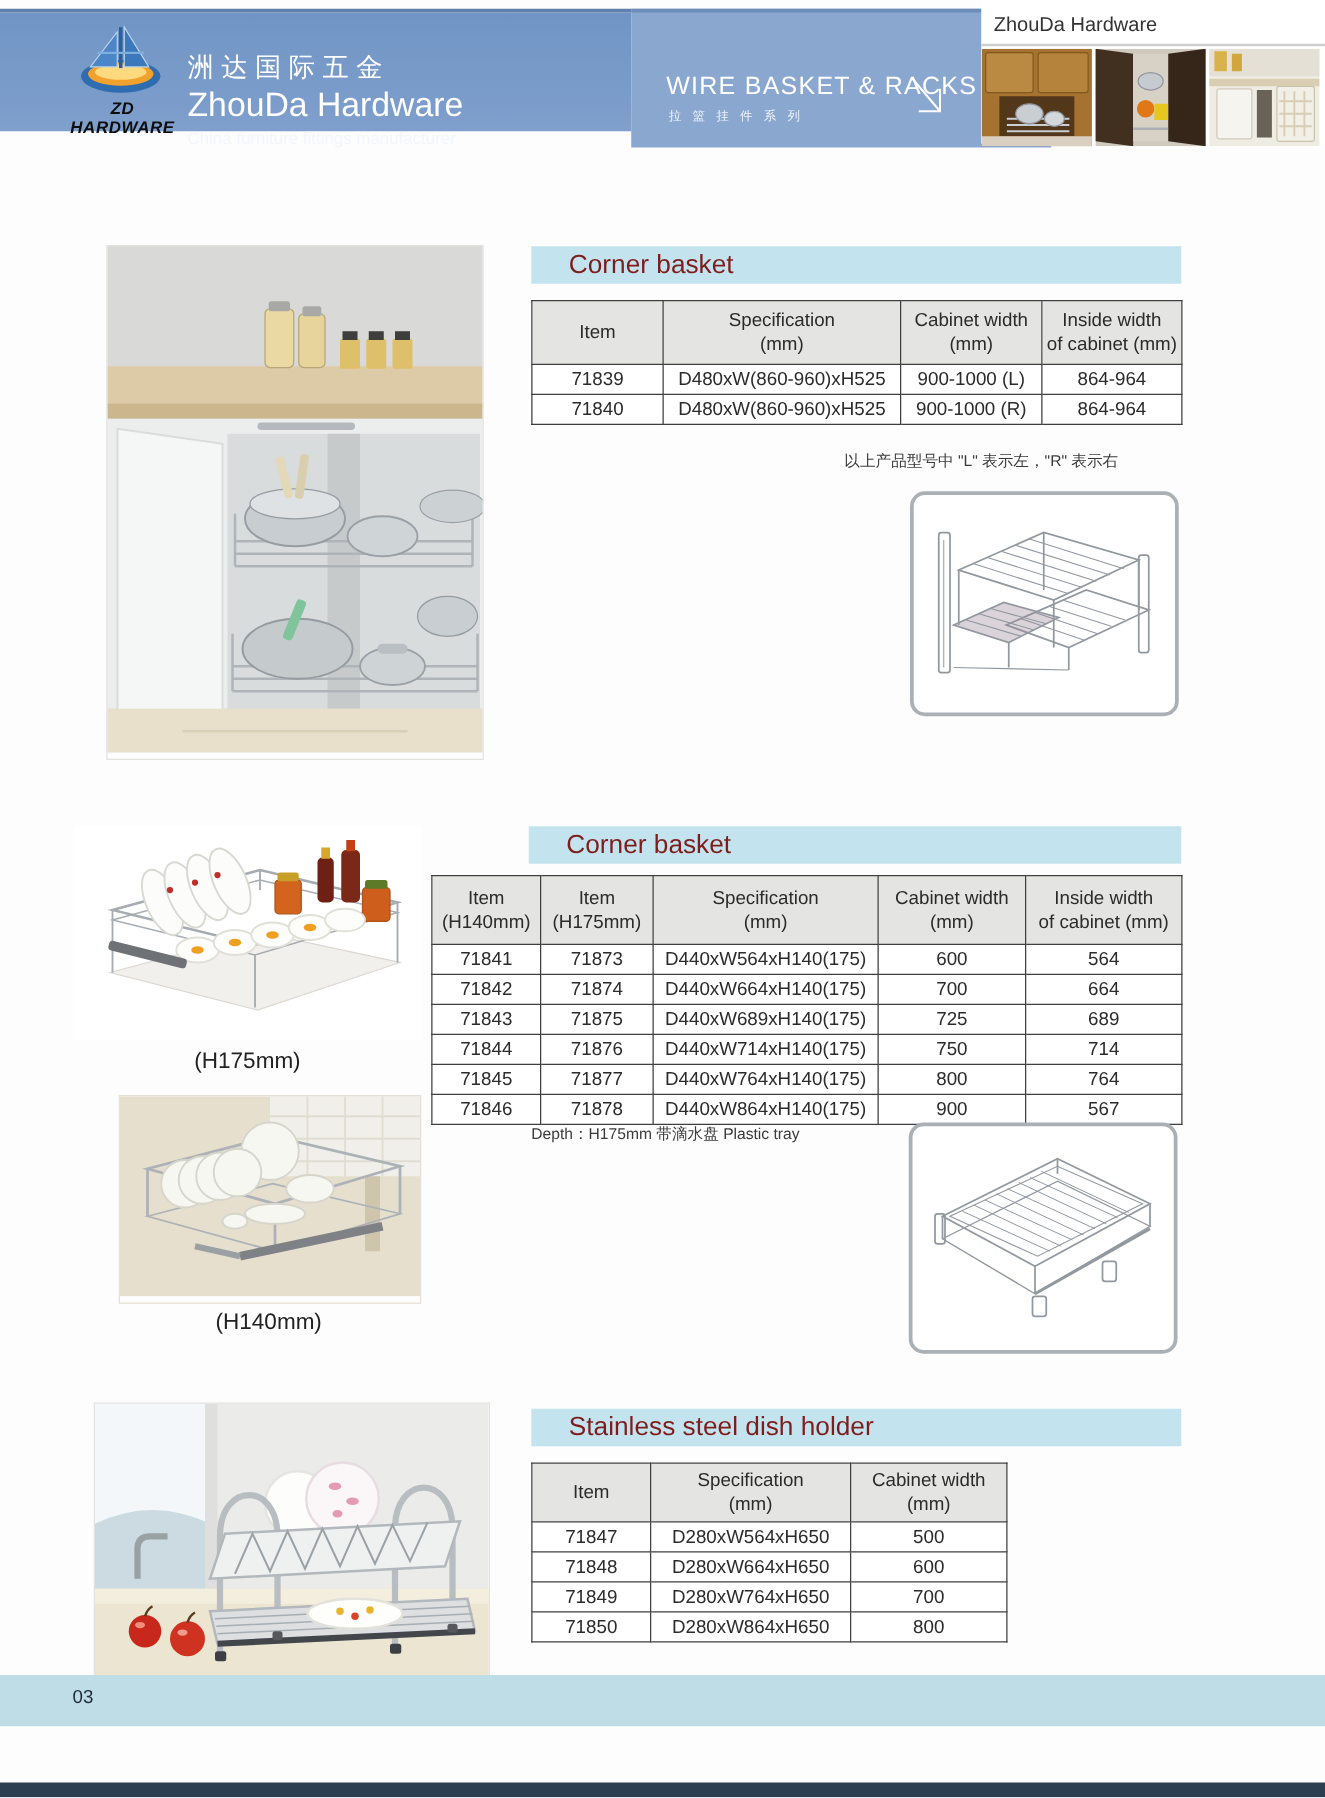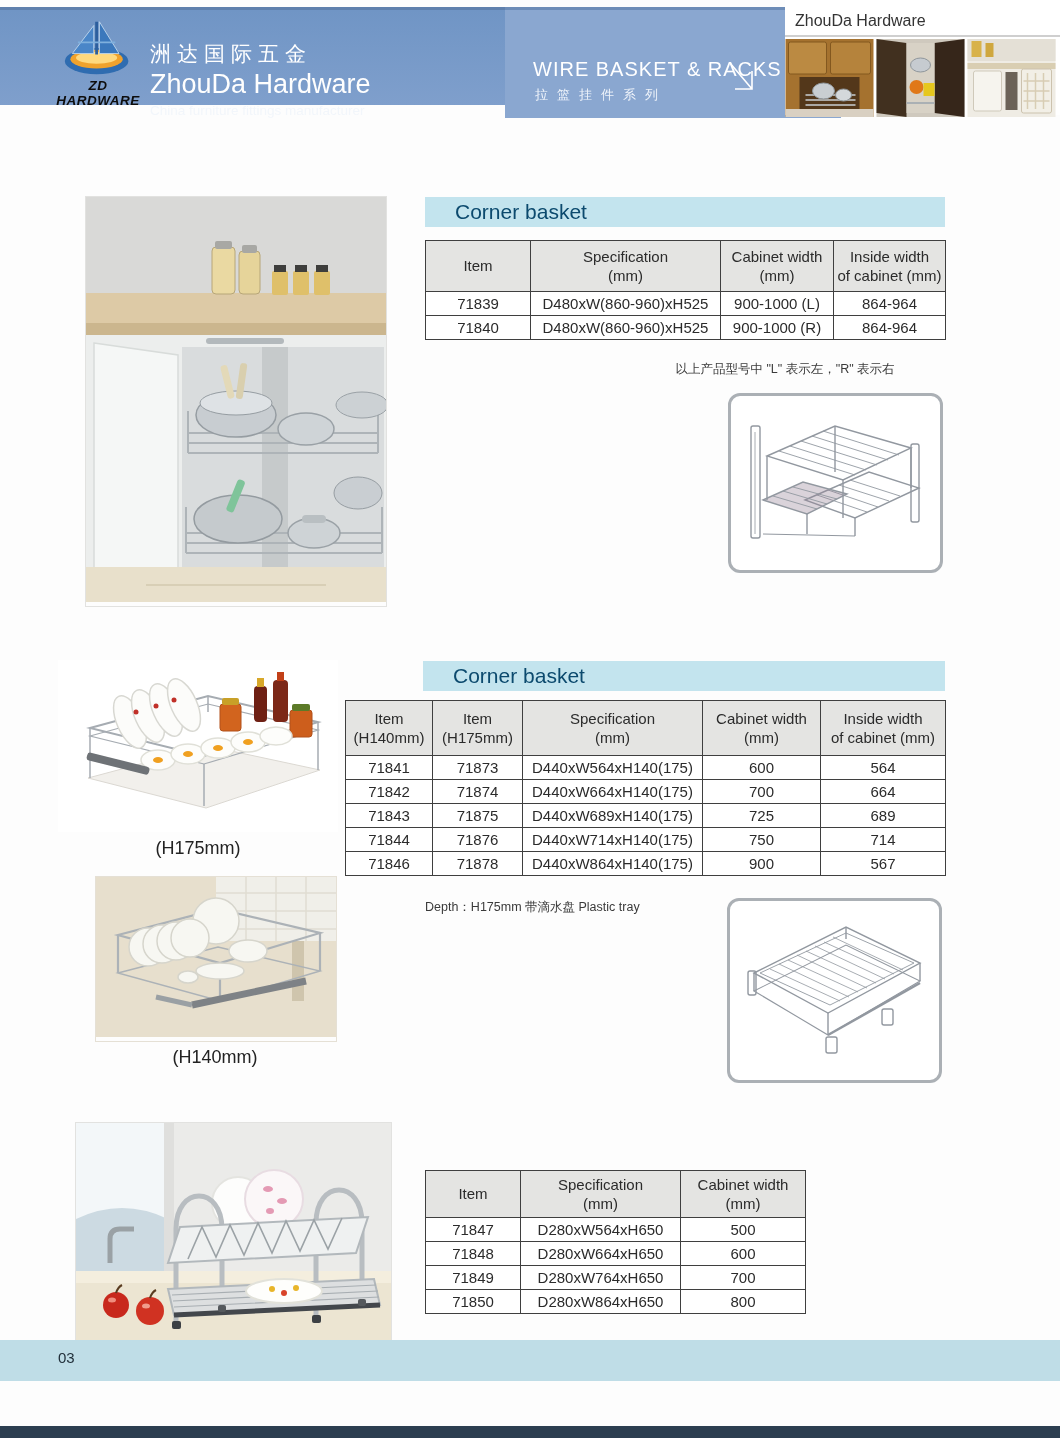--- a/index.html
+++ b/index.html
@@ -12,28 +12,28 @@
   .hdr-mid{position:absolute;left:505px;top:7px;width:336px;height:108px;
            background:#8aa7d0;border-top:3px solid #6d8cb7;}
   .hdr-right{position:absolute;left:785px;top:0;width:275px;height:115px;background:#ffffff;}
   .logo{position:absolute;left:48px;top:8px;width:100px;text-align:center;}
   .logo-text{font-size:13.5px;font-weight:bold;font-style:italic;color:#0d0d0d;letter-spacing:.5px;margin-top:-2px;}
   .brand{position:absolute;left:150px;top:30px;}
   .brand-zh{font-size:21px;color:#ffffff;letter-spacing:6px;}
   .brand-en{font-size:27px;color:#fefefe;font-weight:500;margin-top:1px;}
   .tagline{font-size:13.5px;color:#f2f6fb;margin-top:3px;}
   .cat-en{position:absolute;left:28px;top:48px;font-size:20px;color:#ffffff;letter-spacing:1px;}
-  .cat-zh{position:absolute;left:30px;top:76px;font-size:13px;color:#eef3fa;letter-spacing:9px;}
+  .cat-zh{position:absolute;left:30px;top:76px;font-size:10px;color:#eef3fa;letter-spacing:9px;}
   .arrow-ic{position:absolute;left:222px;top:50px;}
   .right-brand{margin:0;padding:12px 0 5px 10px;font-size:16px;color:#333333;
                border-bottom:2px solid #cfcfcf;}
   .thumbs{display:flex;gap:2px;margin-top:2px;}
 
   
-  .titlebar{position:absolute;height:30px;line-height:30px;background:#c3e4ee;color:#0c4a6e;
+  .titlebar{position:absolute;height:30px;line-height:30px;background:#c3e4ee;color:#7f1d1d;
             font-size:21px;padding-left:30px;box-sizing:border-box;}
   .tb1{left:425px;top:197px;width:520px;}
   .tb2{left:423px;top:661px;width:522px;}
   .tb3{left:425px;top:1127px;width:520px;}
 
   
   .tablebox{position:absolute;}
   .tx1{left:425px;top:240px;}
   .tx2{left:345px;top:700px;}
   .tx3{left:425px;top:1170px;}
@@ -363,20 +363,27 @@
             <td>689</td>
           </tr>
           <tr>
             <td class="item-num">71844</td>
             <td class="item-num">71876</td>
             <td>D440xW714xH140(175)</td>
             <td>750</td>
             <td>714</td>
           </tr>
           <tr>
+            <td class="item-num">71845</td>
+            <td class="item-num">71877</td>
+            <td>D440xW764xH140(175)</td>
+            <td>800</td>
+            <td>764</td>
+          </tr>
+          <tr>
             <td class="item-num">71846</td>
             <td class="item-num">71878</td>
             <td>D440xW864xH140(175)</td>
             <td>900</td>
             <td>567</td>
           </tr>
         </tbody>
       </table>
     </div>
   <div class="note note2">Depth：H175mm 带滴水盘 Plastic tray</div>
@@ -431,20 +438,21 @@
       <circle cx="196" cy="166" r="3" fill="#e8b52a"></circle>
         <circle cx="208" cy="170" r="3" fill="#d8442a"></circle>
         <circle cx="220" cy="165" r="3" fill="#e8b52a"></circle>
       <rect x="96" y="198" width="9" height="8" rx="2" fill="#3c4044"></rect>
       <rect x="236" y="192" width="9" height="8" rx="2" fill="#3c4044"></rect>
       <rect x="142" y="182" width="8" height="7" rx="2" fill="#55595d"></rect>
       <rect x="282" y="176" width="8" height="7" rx="2" fill="#55595d"></rect>
     </svg>
   </div>
 
+  <div class="titlebar tb3">Stainless steel dish holder</div>
   <div class="tablebox tx3">
       <table class="spec-table" style="width: 380px;">
         <colgroup>
           <col style="width: 95px;">
           <col style="width: 160px;">
           <col style="width: 125px;">
         </colgroup>
         <thead>
           <tr>
             <th>Item</th>

